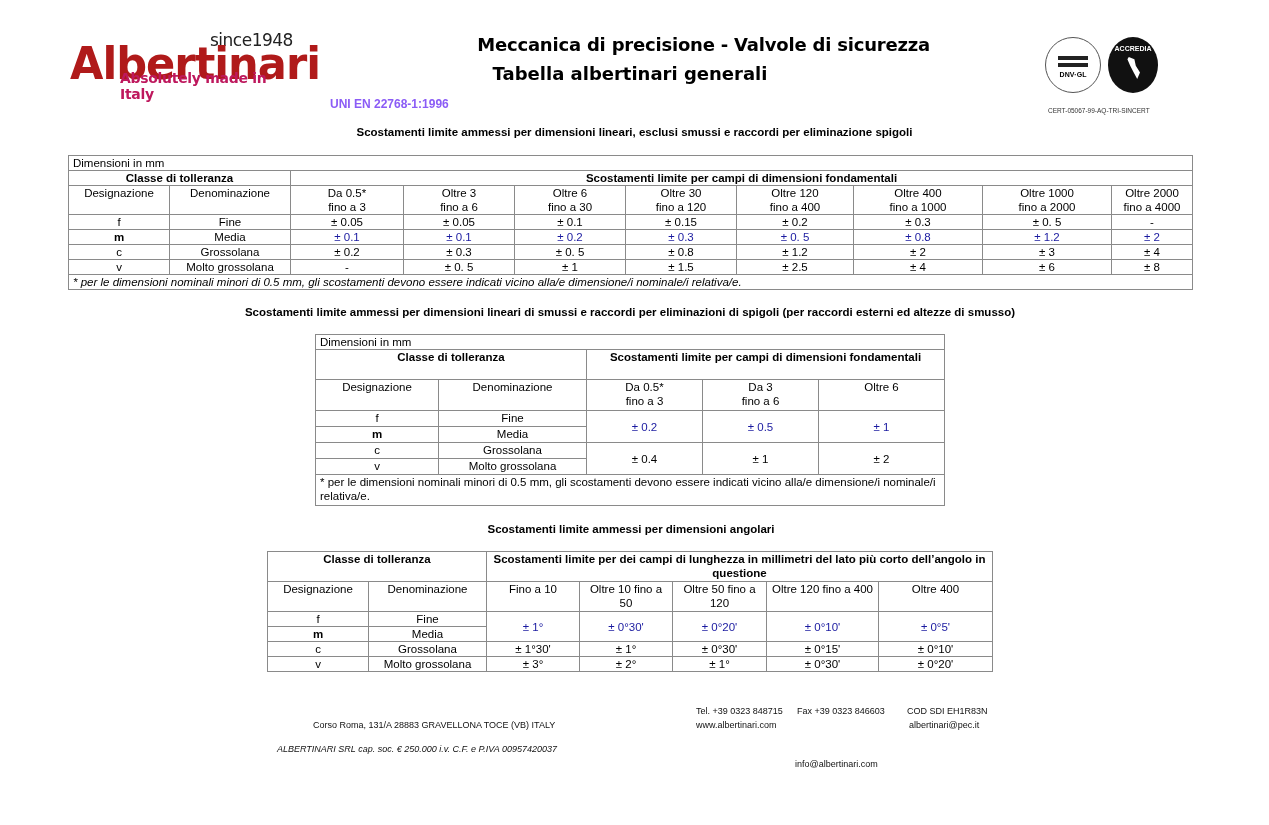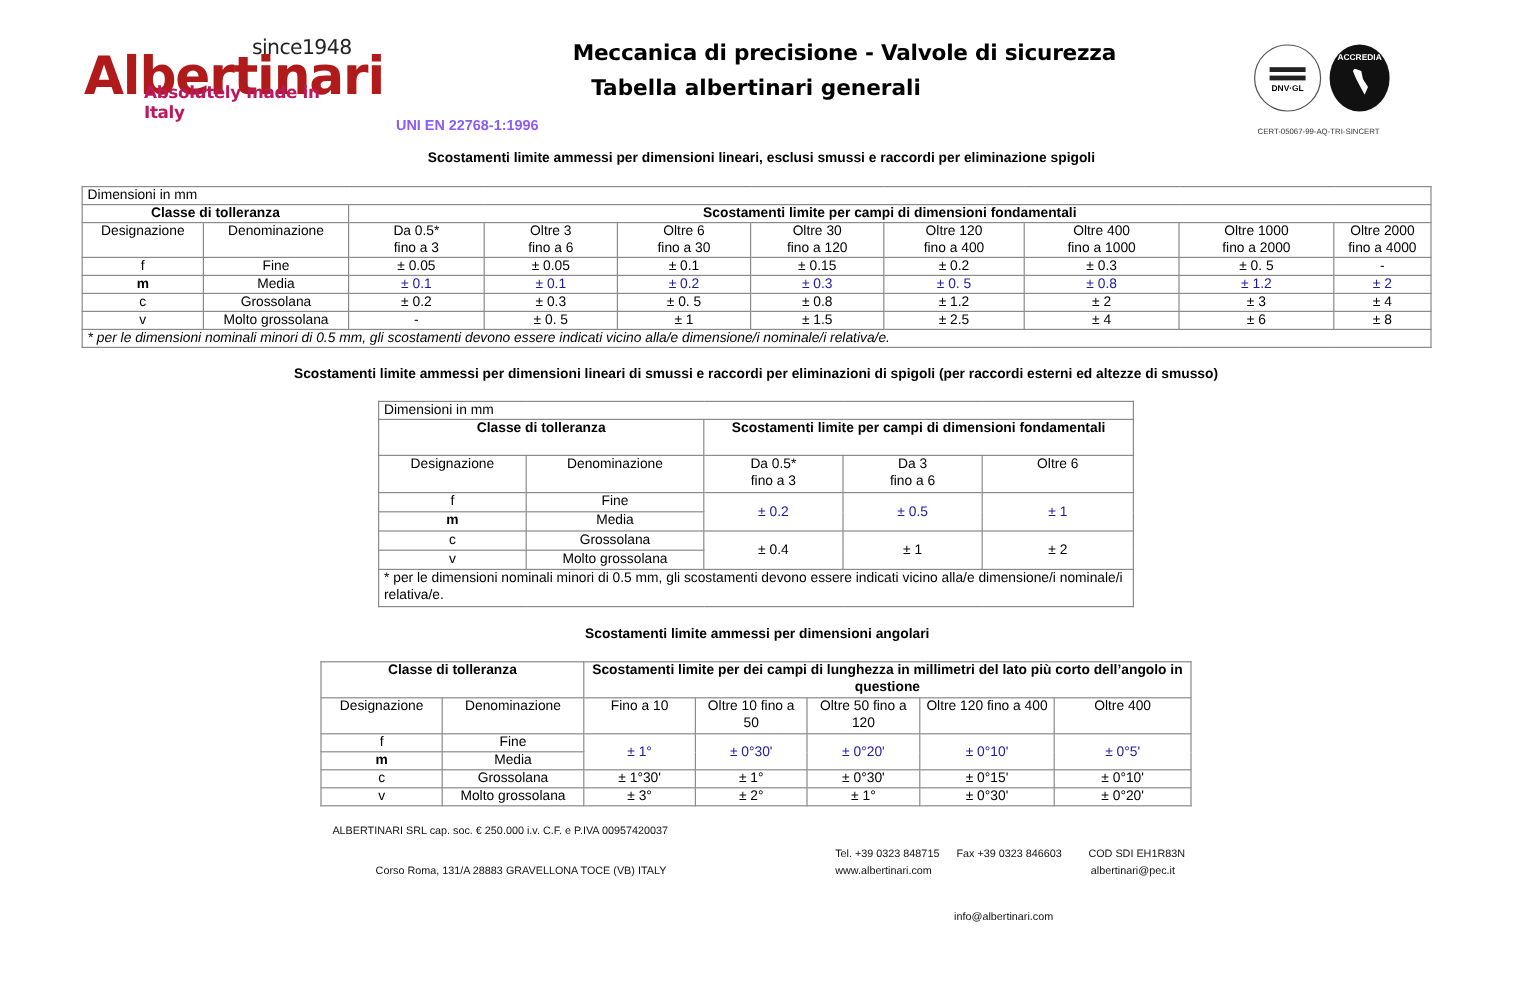--- a/index.html
+++ b/index.html
@@ -255,20 +255,20 @@
     <td>Molto grossolana</td>
     <td>± 3°</td>
     <td>± 2°</td>
     <td>± 1°</td>
     <td>± 0°30'</td>
     <td>± 0°20'</td>
   </tr>
 </tbody>
   </table>
 
-<div class="abs foot" style="left:277px;top:687px;">ALBERTINARI SRL   cap. soc. € 250.000 i.v.   C.F. e P.IVA 00957420037</div>
+<div class="abs foot" style="left:277px;top:744px;font-style:italic;">ALBERTINARI SRL   cap. soc. € 250.000 i.v.   C.F. e P.IVA 00957420037</div>
 <div class="abs foot" style="left:313px;top:720px;">Corso Roma, 131/A 28883 GRAVELLONA TOCE (VB)  ITALY</div>
 <div class="abs foot" style="left:696px;top:706px;">Tel. +39 0323 848715</div>
 <div class="abs foot" style="left:797px;top:706px;">Fax +39 0323 846603</div>
 <div class="abs foot" style="left:907px;top:706px;">COD SDI EH1R83N</div>
 <div class="abs foot" style="left:696px;top:720px;">www.albertinari.com</div>
 <div class="abs foot" style="left:795px;top:720px;margin-top:39px;">info@albertinari.com</div>
 <div class="abs foot" style="left:909px;top:720px;">albertinari@pec.it</div>
 
 </body></html>

